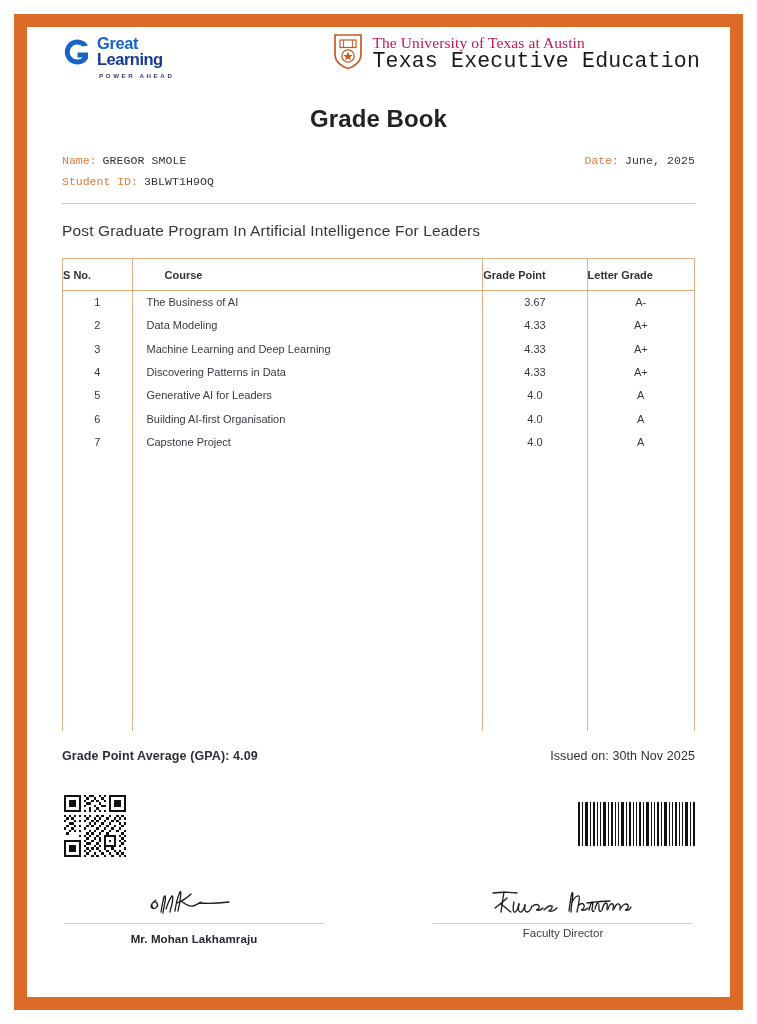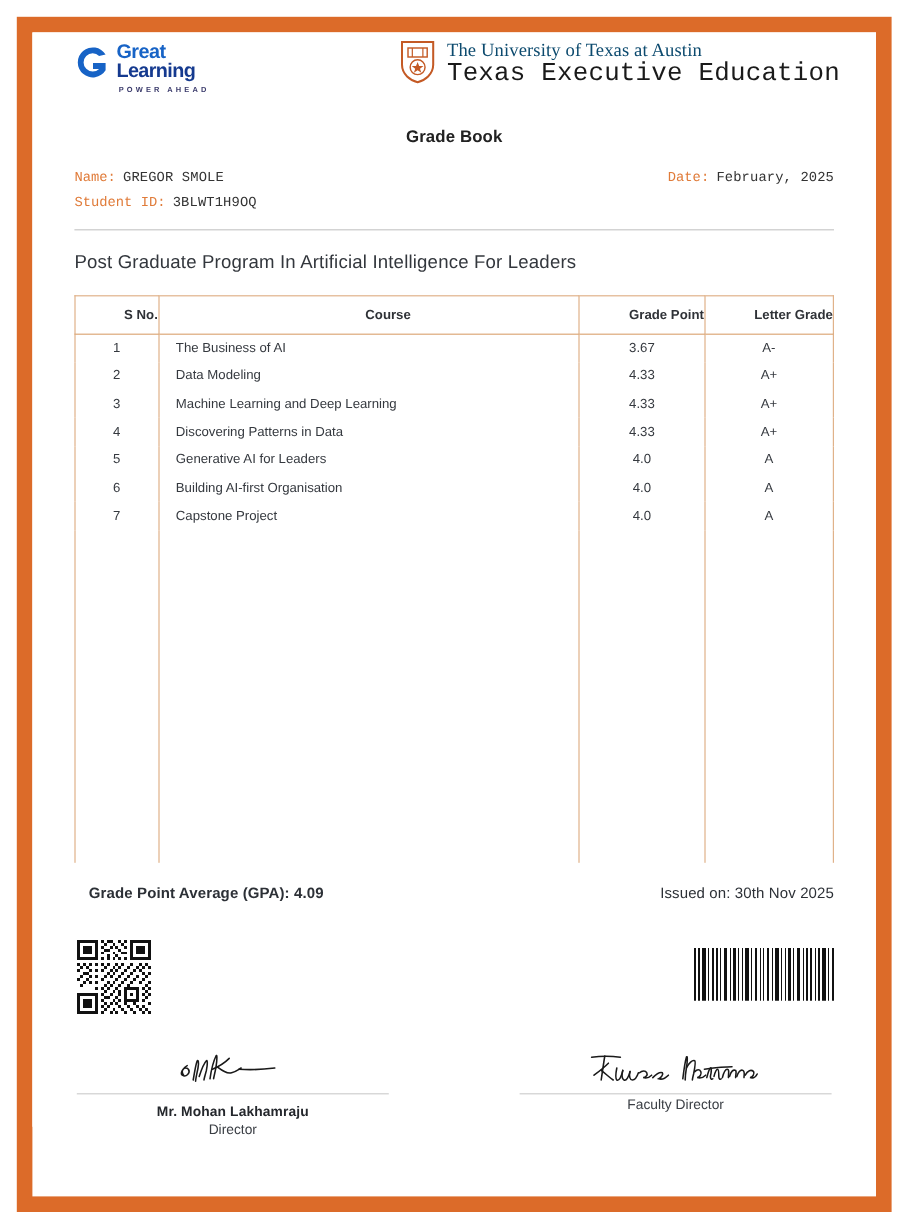--- a/index.html
+++ b/index.html
@@ -88,36 +88,36 @@
     top: 6px;
     display: flex;
     align-items: center;
   }
   .ut-shield { margin-right: 9px; }
   .ut-text { line-height: 1; }
   .ut-line1 {
     display: block;
     font-family: "Liberation Serif", serif;
     font-size: 15.5px;
-    color: #0c4a6e;
+    color: #be185d;
     letter-spacing: 0.1px;
   }
   .ut-line2 {
     display: block;
     font-family: Liberation Mono, monospace;
     font-size: 21.5px;
     color: #1a1a1a;
     letter-spacing: 0.2px;
     margin-top: 1px;
   }
 
   
   .doc-title {
     text-align: center;
-    font-size: 14px;
+    font-size: 24px;
     font-weight: bold;
     color: #222222;
     margin-top: 16px;
     letter-spacing: 0.1px;
   }
 
   
   .meta {
     position: relative;
     margin-top: 21px;
@@ -173,25 +173,24 @@
   }
   table.grades th, table.grades td {
     border: 1px solid #E0B28A;
     padding: 0;
   }
   table.grades thead th {
     height: 32px;
     font-size: 11px;
     font-weight: bold;
     color: #2f3237;
-    text-align: right;
+    text-align: left;
     border-bottom: 1.5px solid #DCA979;
-    padding-left: 34px;
-  }
-  table.grades thead th.c-course { text-align: center; padding-left: 32px; }
+  }
+  table.grades thead th.c-course { text-align: left; padding-left: 32px; }
   table.grades tbody td {
     height: 23.3px;
     font-size: 11px;
     color: #35393f;
     text-align: center;
     border-top: none;
     border-bottom: none;
   }
   table.grades tbody td.c-course { text-align: left; padding-left: 14px; }
   table.grades tbody tr.filler td { height: 277px; }
@@ -205,21 +204,20 @@
   .gpa-row {
     position: relative;
     margin: 18px 17px 0 17px;
     font-size: 12.5px;
     height: 18px;
   }
   .gpa-left {
     font-weight: bold;
     color: #2c3036;
     letter-spacing: 0.1px;
-    margin-left: 12px;
   }
   .gpa-right {
     position: absolute;
     right: 0;
     top: 0;
     font-size: 12.5px;
     color: #2c3036;
     letter-spacing: 0.1px;
   }
 
@@ -319,21 +317,21 @@
       <div class="meta-row">
         <span class="meta-label">Name:</span>
         <span class="meta-value">GREGOR SMOLE</span>
       </div>
       <div class="meta-row">
         <span class="meta-label">Student ID:</span>
         <span class="meta-value">3BLWT1H9OQ</span>
       </div>
       <div class="meta-date">
         <span class="meta-label">Date:</span>
-        <span class="meta-value">February, 2025</span>
+        <span class="meta-value">June, 2025</span>
       </div>
     </div>
 
     <div class="divider"></div>
 
     <div class="program">Post Graduate Program In Artificial Intelligence For Leaders</div>
 
     <div class="tbl-wrap">
       <table class="grades">
         <colgroup>
@@ -638,21 +636,20 @@
               <path d="M47 28 C49 22 51 17 53 15 C54 14 54 18 53 23 C52 27 51 30 51 31"></path>
               <path d="M56 30 C57 23 59 15 61 11 C62 9 62 14 61 20 C60 26 59 29 59 30"></path>
               <path d="M58 22 C63 20 68 17 72 13"></path>
               <path d="M62 20 C66 23 70 26 74 25 C78 24 80 22 82 21"></path>
               <path d="M80 22 C92 23 102 22 110 21"></path>
             </g>
           </svg>
         </div>
         <div class="sig-line"></div>
         <div class="sig-name">Mr. Mohan Lakhamraju</div>
-        <div class="sig-role">Director</div>
       </div>
 
       <div class="sig-block right">
         <div class="sig-ink">
           <svg width="180" height="40" viewBox="0 0 180 40">
             <g fill="none" stroke="#1a1a1a" stroke-width="1.3" stroke-linecap="round">
               <path d="M20 12 C28 11 36 11 44 12"></path>
               <path d="M31 11 C30 17 29 24 28 31"></path>
               <path d="M22 27 C26 24 30 21 34 17"></path>
               <path d="M28 23 C32 26 35 29 38 31"></path>

